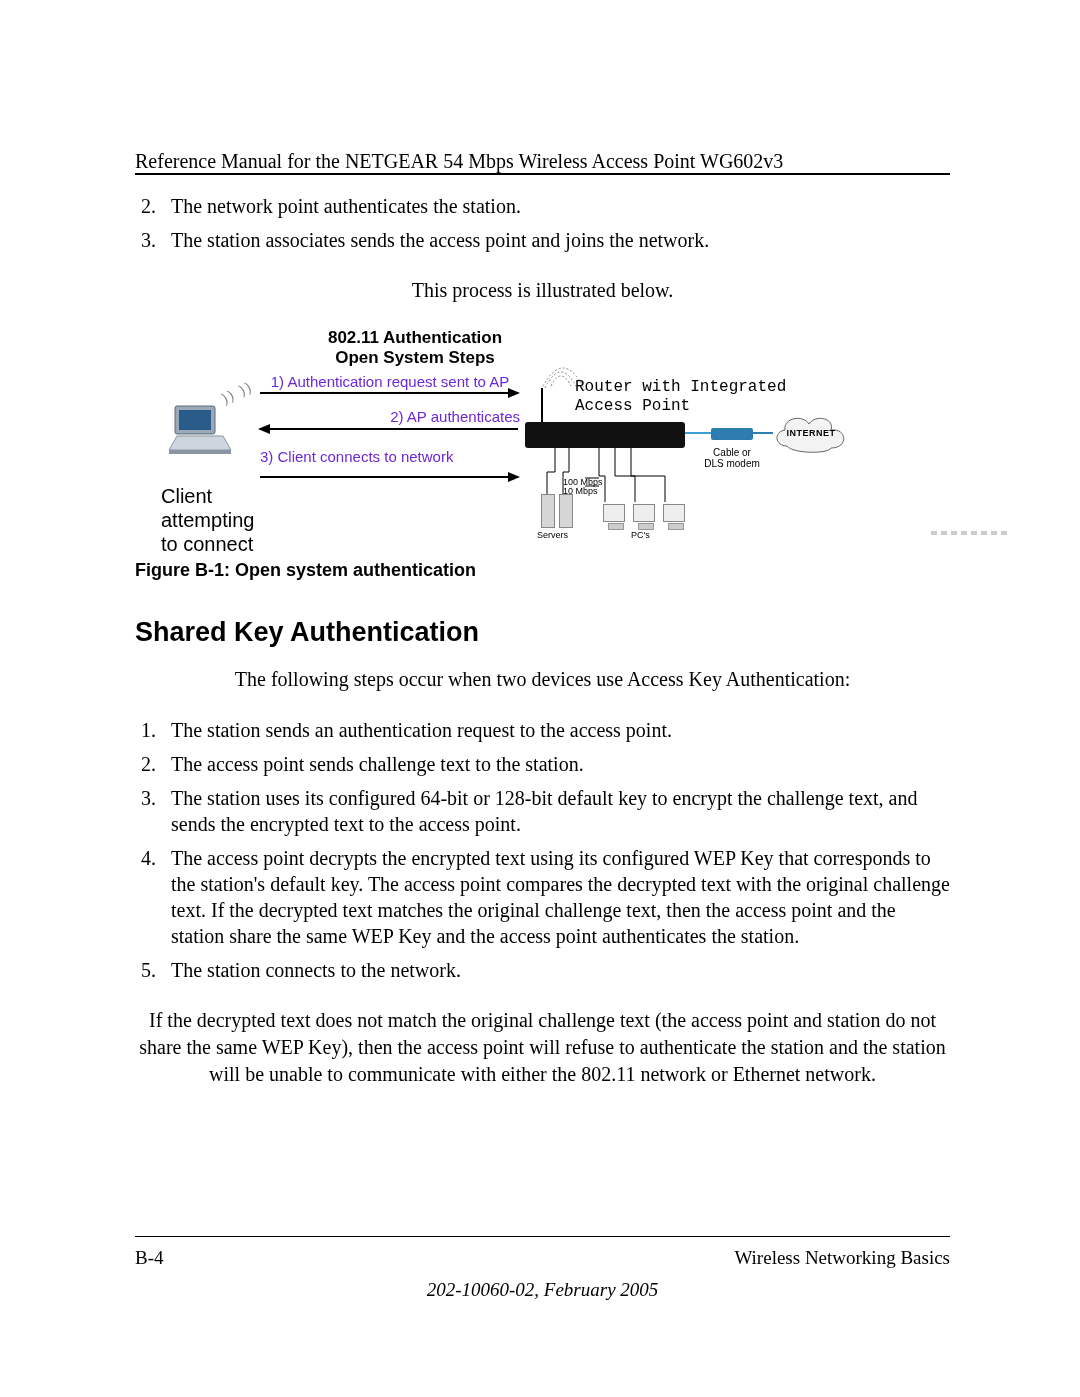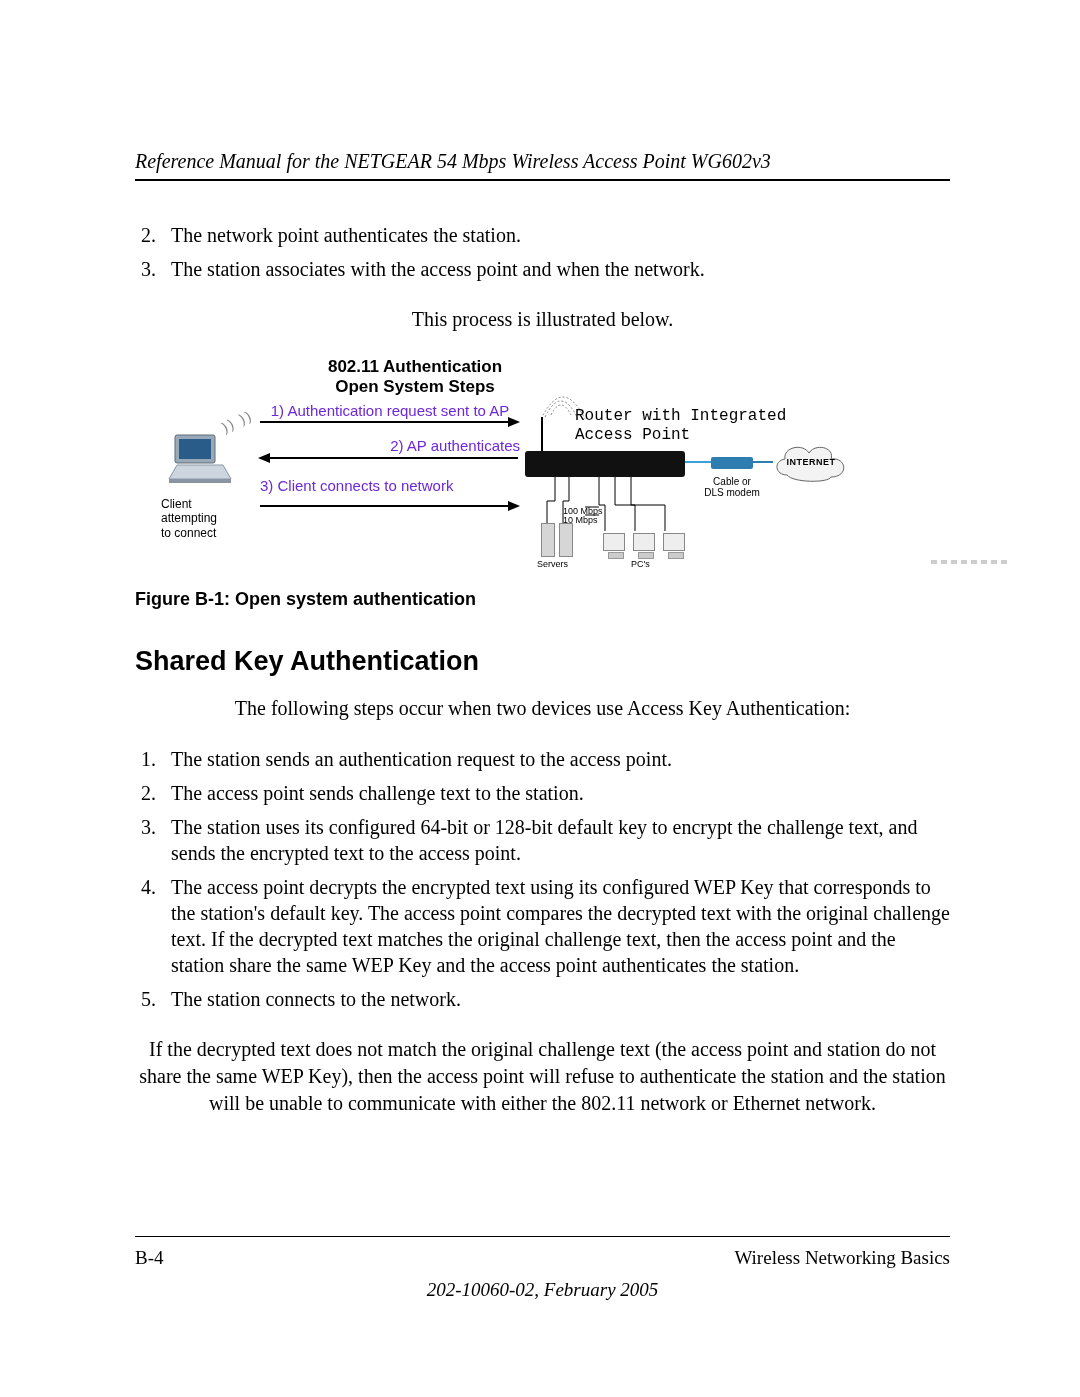--- a/index.html
+++ b/index.html
@@ -6,25 +6,24 @@
   html, body { background: #fff; }
   body {
     width: 1080px;
     height: 1397px;
     padding: 150px 130px 90px 135px;
     font-family: "Times New Roman", Times, serif;
     color: #000;
     position: relative;
   }
   .running-head {
-    font-style: italic;
     font-size: 20px;
     border-bottom: 2px solid #000;
-    padding-bottom: 6px;
-    margin-bottom: 41px;
+    padding-bottom: 0;
+    margin-bottom: 18px;
   }
   ol.toplist {
     list-style: decimal;
     margin-left: 26px;
     font-size: 20px;
   }
   ol.toplist > li { padding-left: 10px; margin-bottom: 8px; line-height: 1.3; }
   p.body { font-size: 20px; margin-top: 24px; margin-bottom: 24px; line-height: 1.35; text-align: center; }
   .figure {
     margin-top: 8px;
@@ -84,22 +83,22 @@
   .laptop svg { display: block; }
   .signal-marks {
     position: absolute;
     left: 56px; top: 56px;
     font-size: 14px; color: #888;
     transform: rotate(-25deg);
     letter-spacing: 2px;
   }
   .client-label {
     position: absolute;
-    left: -4px; top: 140px;
-    font-size: 12px;
+    left: -4px; top: 156px;
+    font-size: 20px;
     font-family: Arial, Helvetica, sans-serif;
     line-height: 1.2;
   }
   .step {
     position: absolute;
     left: 95px;
     width: 260px;
     font-size: 15px;
     color: #6d28d9;
   }
@@ -245,21 +244,21 @@
   .srv-label { left: 372px; top: 202px; }
   .pcs-label { left: 466px; top: 202px; }
 </style>
 </head>
 <body>
 
 <div class="running-head">Reference Manual for the NETGEAR 54 Mbps Wireless Access Point WG602v3</div>
 
 <ol class="toplist" start="2">
   <li>The network point authenticates the station.</li>
-  <li>The station associates with the access point and when the network.</li>
+  <li>The station associates sends the access point and joins the network.</li>
 </ol>
 
 <p class="body">This process is illustrated below.</p>
 
 <div class="figure">
   <div class="diagram">
     <div class="d-title">
       <span>802.11 Authentication</span><br>
       <span>Open System Steps</span>
     </div>

